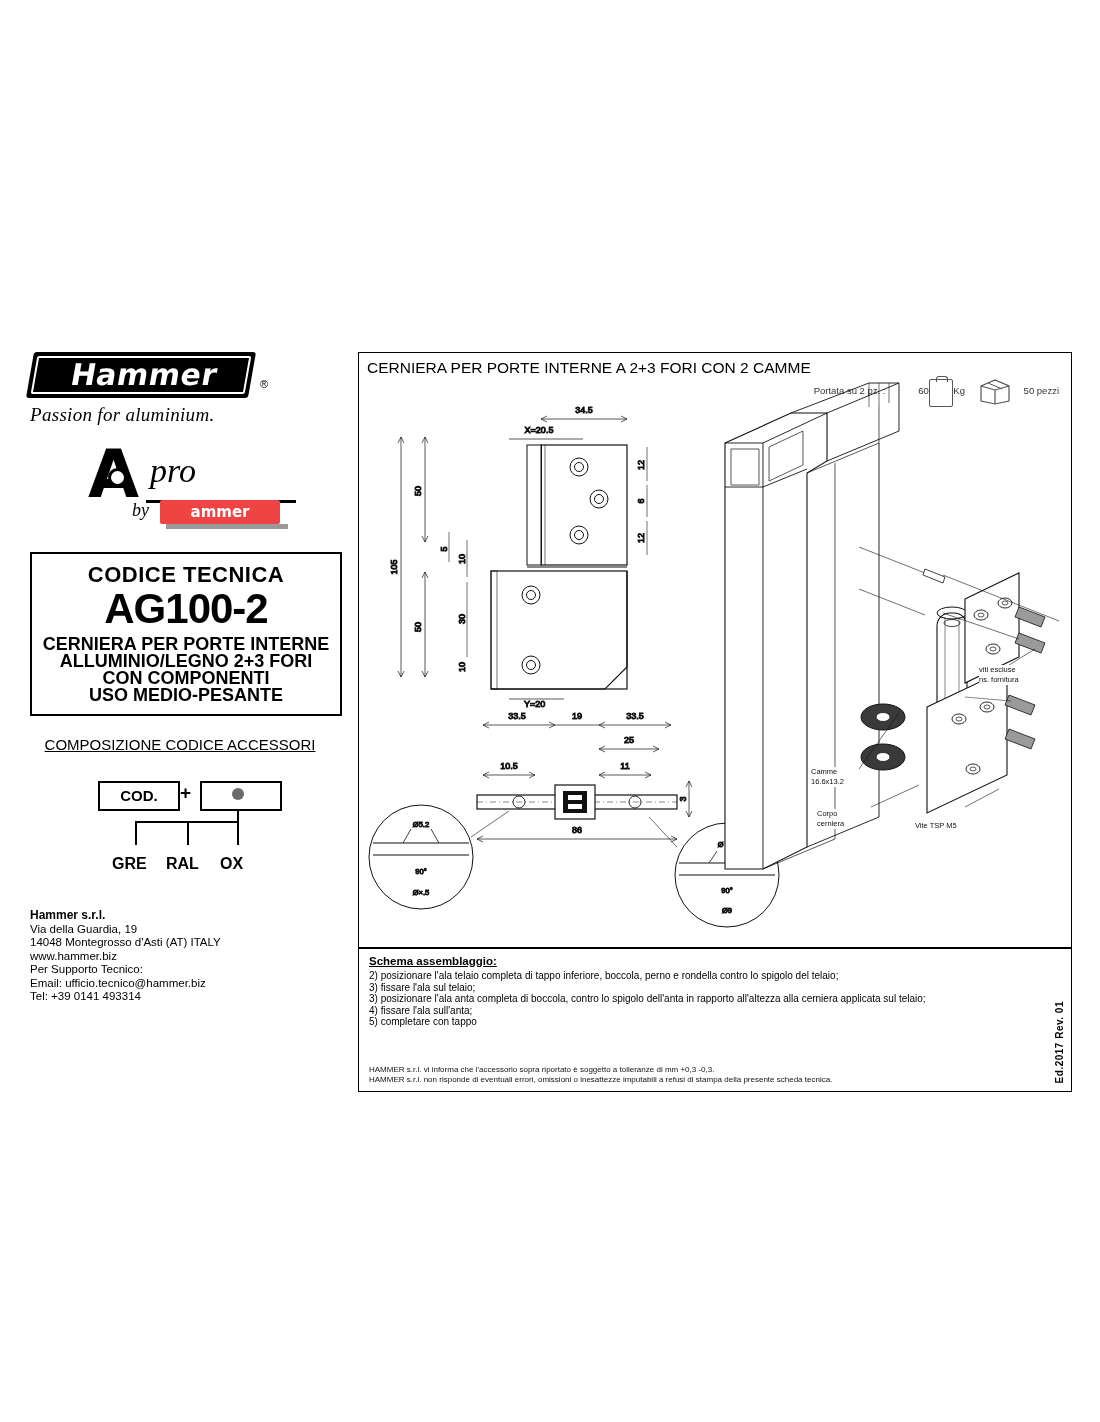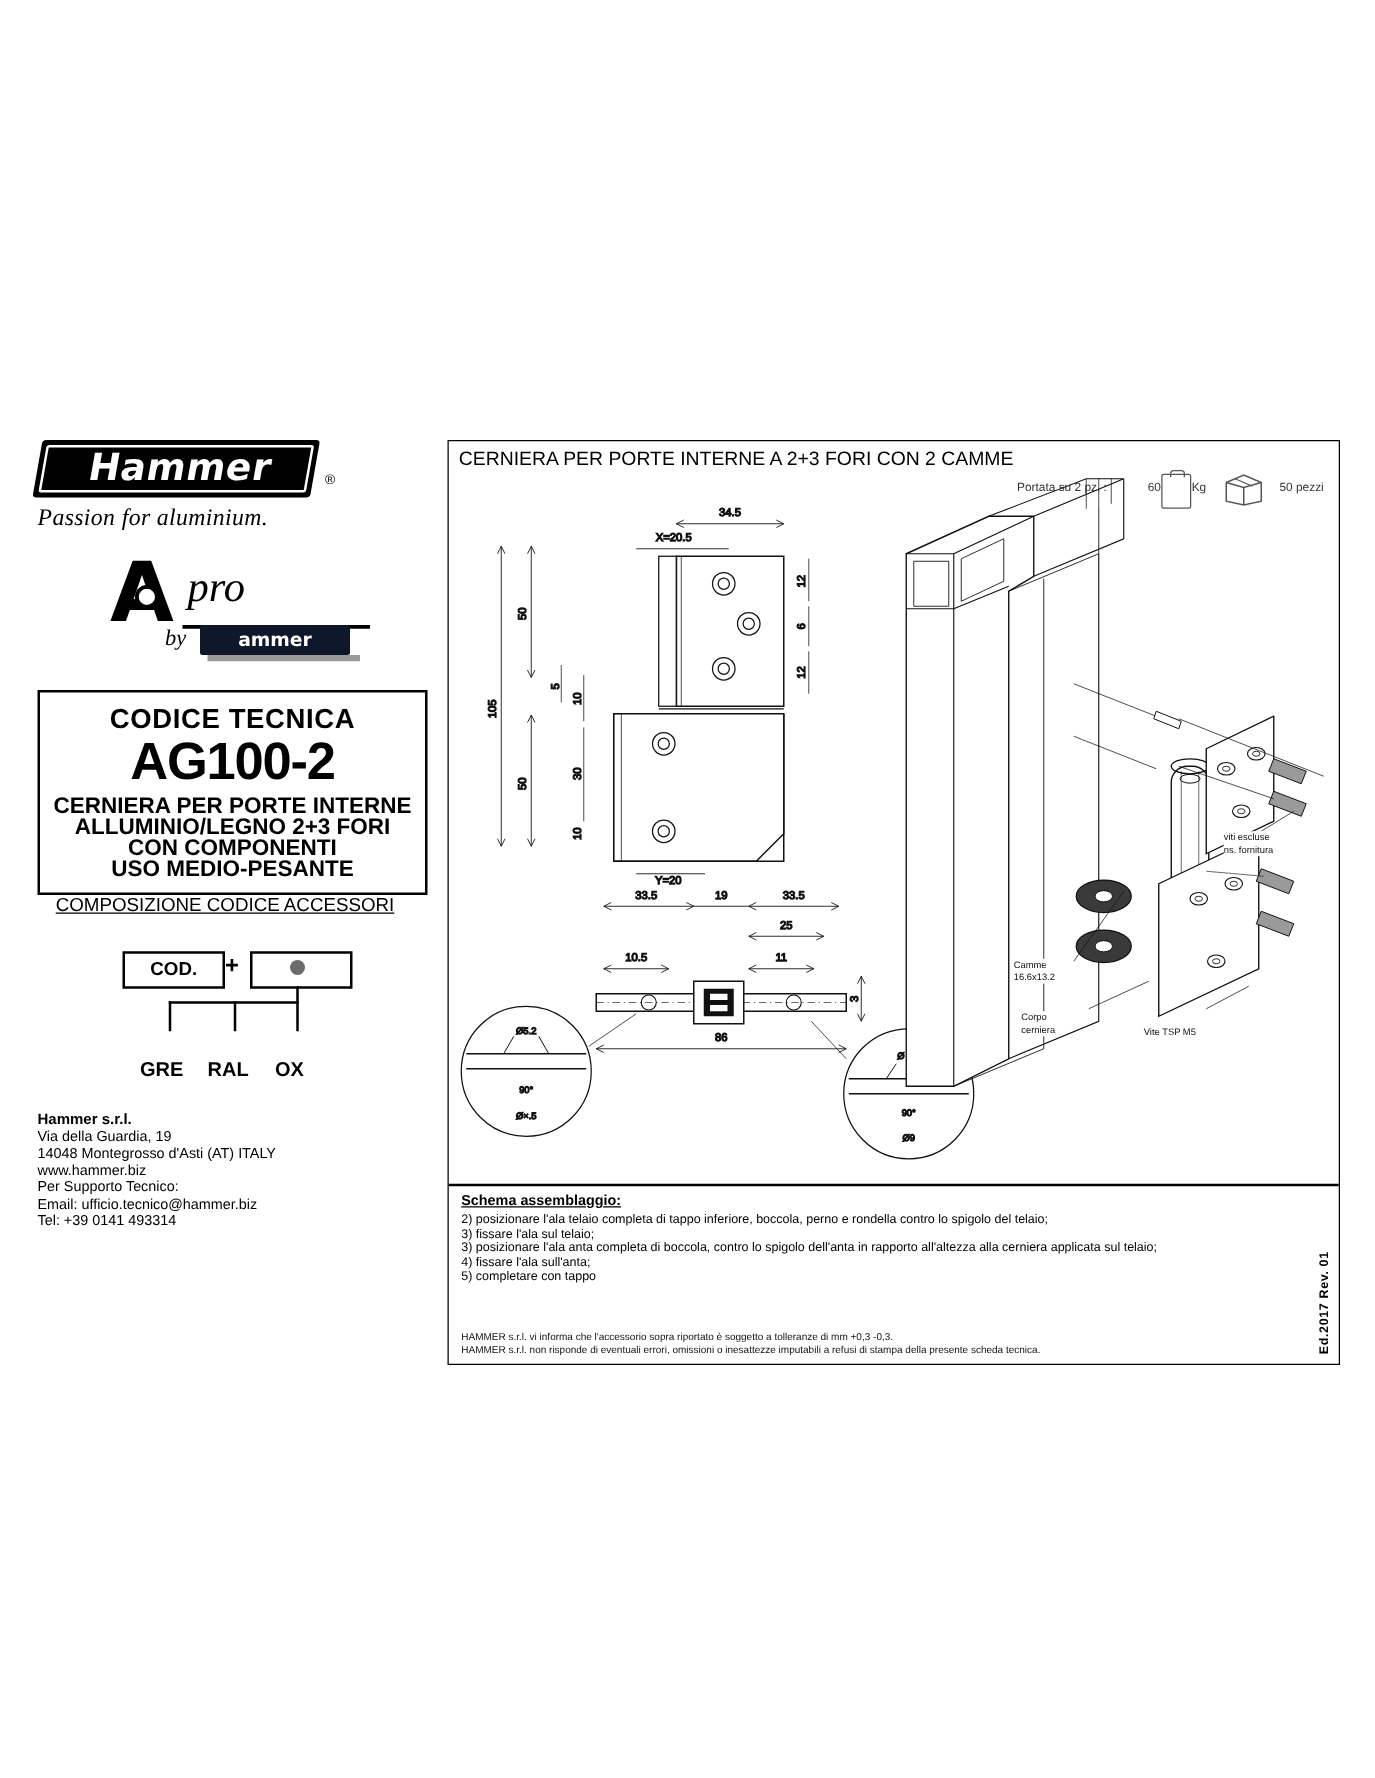--- a/index.html
+++ b/index.html
@@ -28,43 +28,43 @@
   }
   .logo-hammer .reg{position:absolute;left:230px;top:26px;font-size:11px;}
   .tagline{margin-top:4px;font-family:"Liberation Serif",serif;font-style:italic;font-size:19px;letter-spacing:.3px;}
 
   .logo-apro{position:relative;width:220px;height:86px;margin-top:16px;margin-left:58px;}
   .apro-a{position:absolute;left:0;top:0;font-family:"DejaVu Sans",sans-serif;font-weight:bold;font-size:66px;line-height:66px;}
   .apro-dot{position:absolute;left:20px;top:26px;width:13px;height:13px;border-radius:50%;background:#fff;border:3px solid #000;}
   .apro-pro{position:absolute;left:62px;top:10px;font-family:"Liberation Serif",serif;font-style:italic;font-size:34px;}
   .apro-underline{position:absolute;left:58px;top:58px;width:150px;height:3px;background:#000;}
   .apro-by{position:absolute;left:44px;top:58px;font-family:"Liberation Serif",serif;font-style:italic;font-size:18px;}
-  .apro-mini{position:absolute;left:72px;top:58px;width:120px;height:24px;background:#0f172a;border-radius:2px;}
+  .apro-mini{position:absolute;left:72px;top:58px;width:120px;height:24px;background:#ef4444;border-radius:2px;}
   .apro-mini span{display:block;color:#fff;font-family:"DejaVu Sans",sans-serif;font-weight:bold;font-size:15px;line-height:24px;text-align:center;}
   .apro-shadow{position:absolute;left:78px;top:82px;width:122px;height:5px;background:#9a9a9a;}
 
   .scheda-box{margin-top:24px;border:2px solid #000;width:300px;padding:8px 4px 10px 4px;text-align:center;}
   .scheda-title{font-size:22px;font-weight:bold;letter-spacing:.5px;}
   .scheda-code{font-size:42px;font-weight:bold;letter-spacing:-1px;line-height:46px;margin-top:-2px;}
   .scheda-desc{font-size:18px;font-weight:bold;line-height:17px;margin-top:4px;}
 
-  .comp-title{font-size:15px;text-align:center;text-decoration:underline;width:300px;}
+  .comp-title{margin-top:20px;font-size:15px;text-align:center;text-decoration:underline;width:300px;}
 
   .codebox{margin-top:28px;width:300px;position:relative;height:40px;}
   .cod{position:absolute;left:68px;top:0;width:78px;height:26px;border:2px solid #000;}
   .cod span{display:block;text-align:center;line-height:26px;font-size:15px;font-weight:bold;}
   .plus{position:absolute;left:150px;top:1px;font-size:19px;font-weight:bold;}
   .sqbox{position:absolute;left:170px;top:0;width:78px;height:26px;border:2px solid #000;}
   .sqdot{position:absolute;left:202px;top:7px;width:12px;height:12px;border-radius:50%;background:#6b6b6b;}
 
   .legs{position:relative;width:300px;height:34px;}
   .legs .v{position:absolute;top:0;width:2px;height:24px;background:#000;}
   .legs .h{position:absolute;left:105px;top:0;width:104px;height:2px;background:#000;}
   .legs-labels{width:300px;position:relative;height:20px;font-size:16px;font-weight:bold;}
-  .legs-labels span{position:absolute;top:0;margin-top:13px;}
+  .legs-labels span{position:absolute;top:0;}
 
   .addr{margin-top:34px;font-size:11.5px;line-height:13.5px;}
   .addr b{font-size:12px;}
 
   
   .frame{position:absolute;left:358px;top:352px;width:712px;height:738px;border:1.5px solid #000;}
   .frame .hdr{position:absolute;left:8px;top:6px;font-size:15.5px;font-family:"Liberation Sans",sans-serif;}
   .frame .divider{position:absolute;left:0;right:0;top:594px;height:1.5px;background:#000;}
   .portata{position:absolute;right:12px;top:32px;font-size:9.5px;color:#333;}
   .kgbox{position:absolute;right:118px;top:26px;width:22px;height:26px;border:1.2px solid #555;border-radius:2px;}

